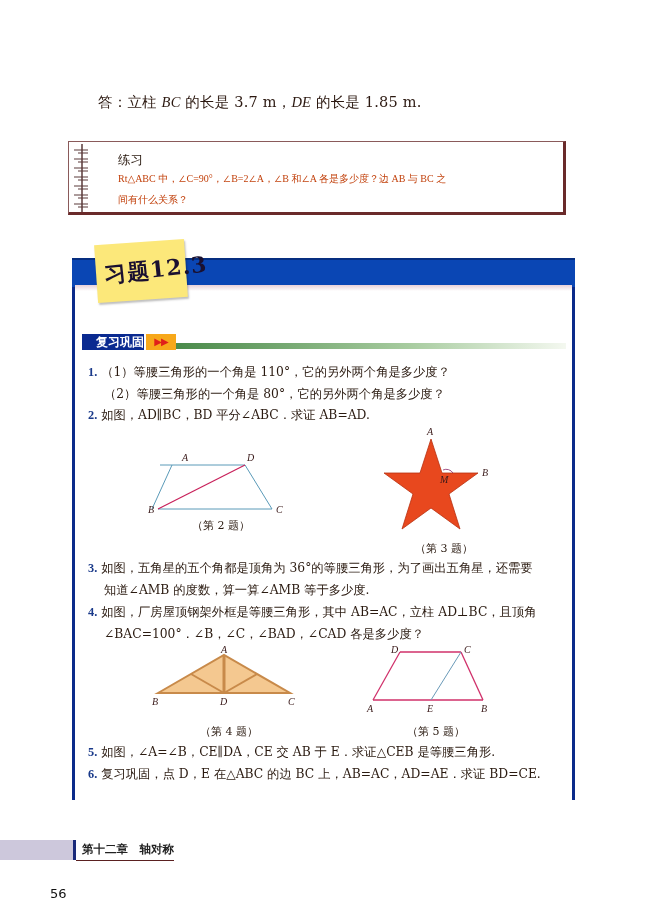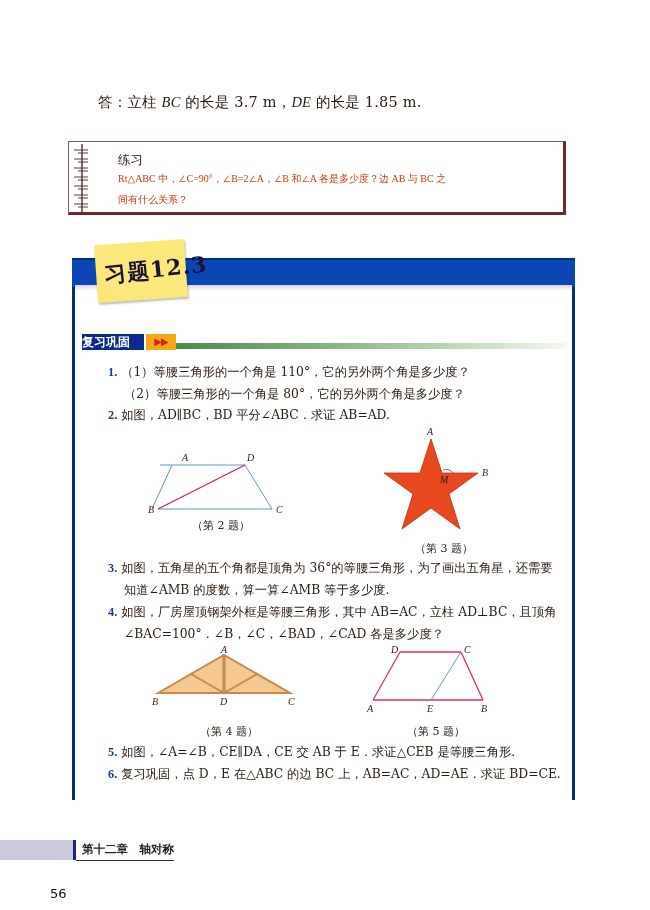--- a/index.html
+++ b/index.html
@@ -19,26 +19,26 @@
   
   .panel { left:72px; top:258px; width:497px; height:542px; border-left:3px solid #0a2a8a; border-right:3px solid #0a2a8a; }
   .panel-head { left:72px; top:258px; width:503px; height:27px; background:#0a46b4; border-top:2px solid #062e80; }
   .panel-shadow { left:75px; top:285px; width:497px; height:6px; background:linear-gradient(#e8d0d8,#fff); }
   .sticky { left:96px; top:242px; width:90px; height:58px; background:#fce87a; transform:rotate(-4deg);
             box-shadow:1px 2px 2px rgba(0,0,0,0.25); }
   .sticky-text { left:104px; top:255px; font-size:22px; font-weight:bold; color:#1a1030; transform:rotate(-6deg);
                  font-family:"DejaVu Serif",serif; letter-spacing:1px; }
 
   .sec-label { left:82px; top:334px; width:62px; height:16px; background:#0a2a90; color:#fff; font-size:12px;
-               font-weight:bold; font-family:"DejaVu Sans",sans-serif; text-align:left; line-height:16px; }
+               font-weight:bold; font-family:"DejaVu Sans",sans-serif; text-align:right; line-height:16px; }
   .sec-arrow { left:146px; top:334px; width:30px; height:16px; background:#f7a81a; color:#e0201a; font-size:10px;
                line-height:16px; text-align:center; letter-spacing:-1px; }
   .sec-bar { left:176px; top:343px; width:390px; height:6px; background:linear-gradient(90deg,#4a8a4a,#a8cca0 60%,#f4f8f0); }
 
-  .txt { font-size:12.3px; color:#2a1a10; white-space:nowrap;margin-left:20px; }
+  .txt { font-size:12.3px; color:#2a1a10; white-space:nowrap; }
   .num { color:#1a3a8a; font-weight:bold; font-family:"Liberation Serif",serif; }
   .cap { font-size:11px; color:#2a1a10; }
   .fig-label { font-family:"Liberation Serif",serif; font-style:italic; font-size:10px; fill:#3a1a1a; }
 
   
   .foot-bar { left:0; top:840px; width:73px; height:20px; background:#cdc8dc; }
   .foot-num { left:50px; top:842px; font-size:13px; font-family:"DejaVu Sans",sans-serif; color:#111;margin-top:44px; }
   .foot-div { left:73px; top:840px; width:3px; height:20px; background:#1a2a7a; }
   .foot-title { left:82px; top:842px; font-size:11.5px; font-family:"DejaVu Sans",sans-serif; font-weight:bold; color:#222; }
   .foot-line { left:76px; top:860px; width:98px; height:1px; background:#5a2020; }

